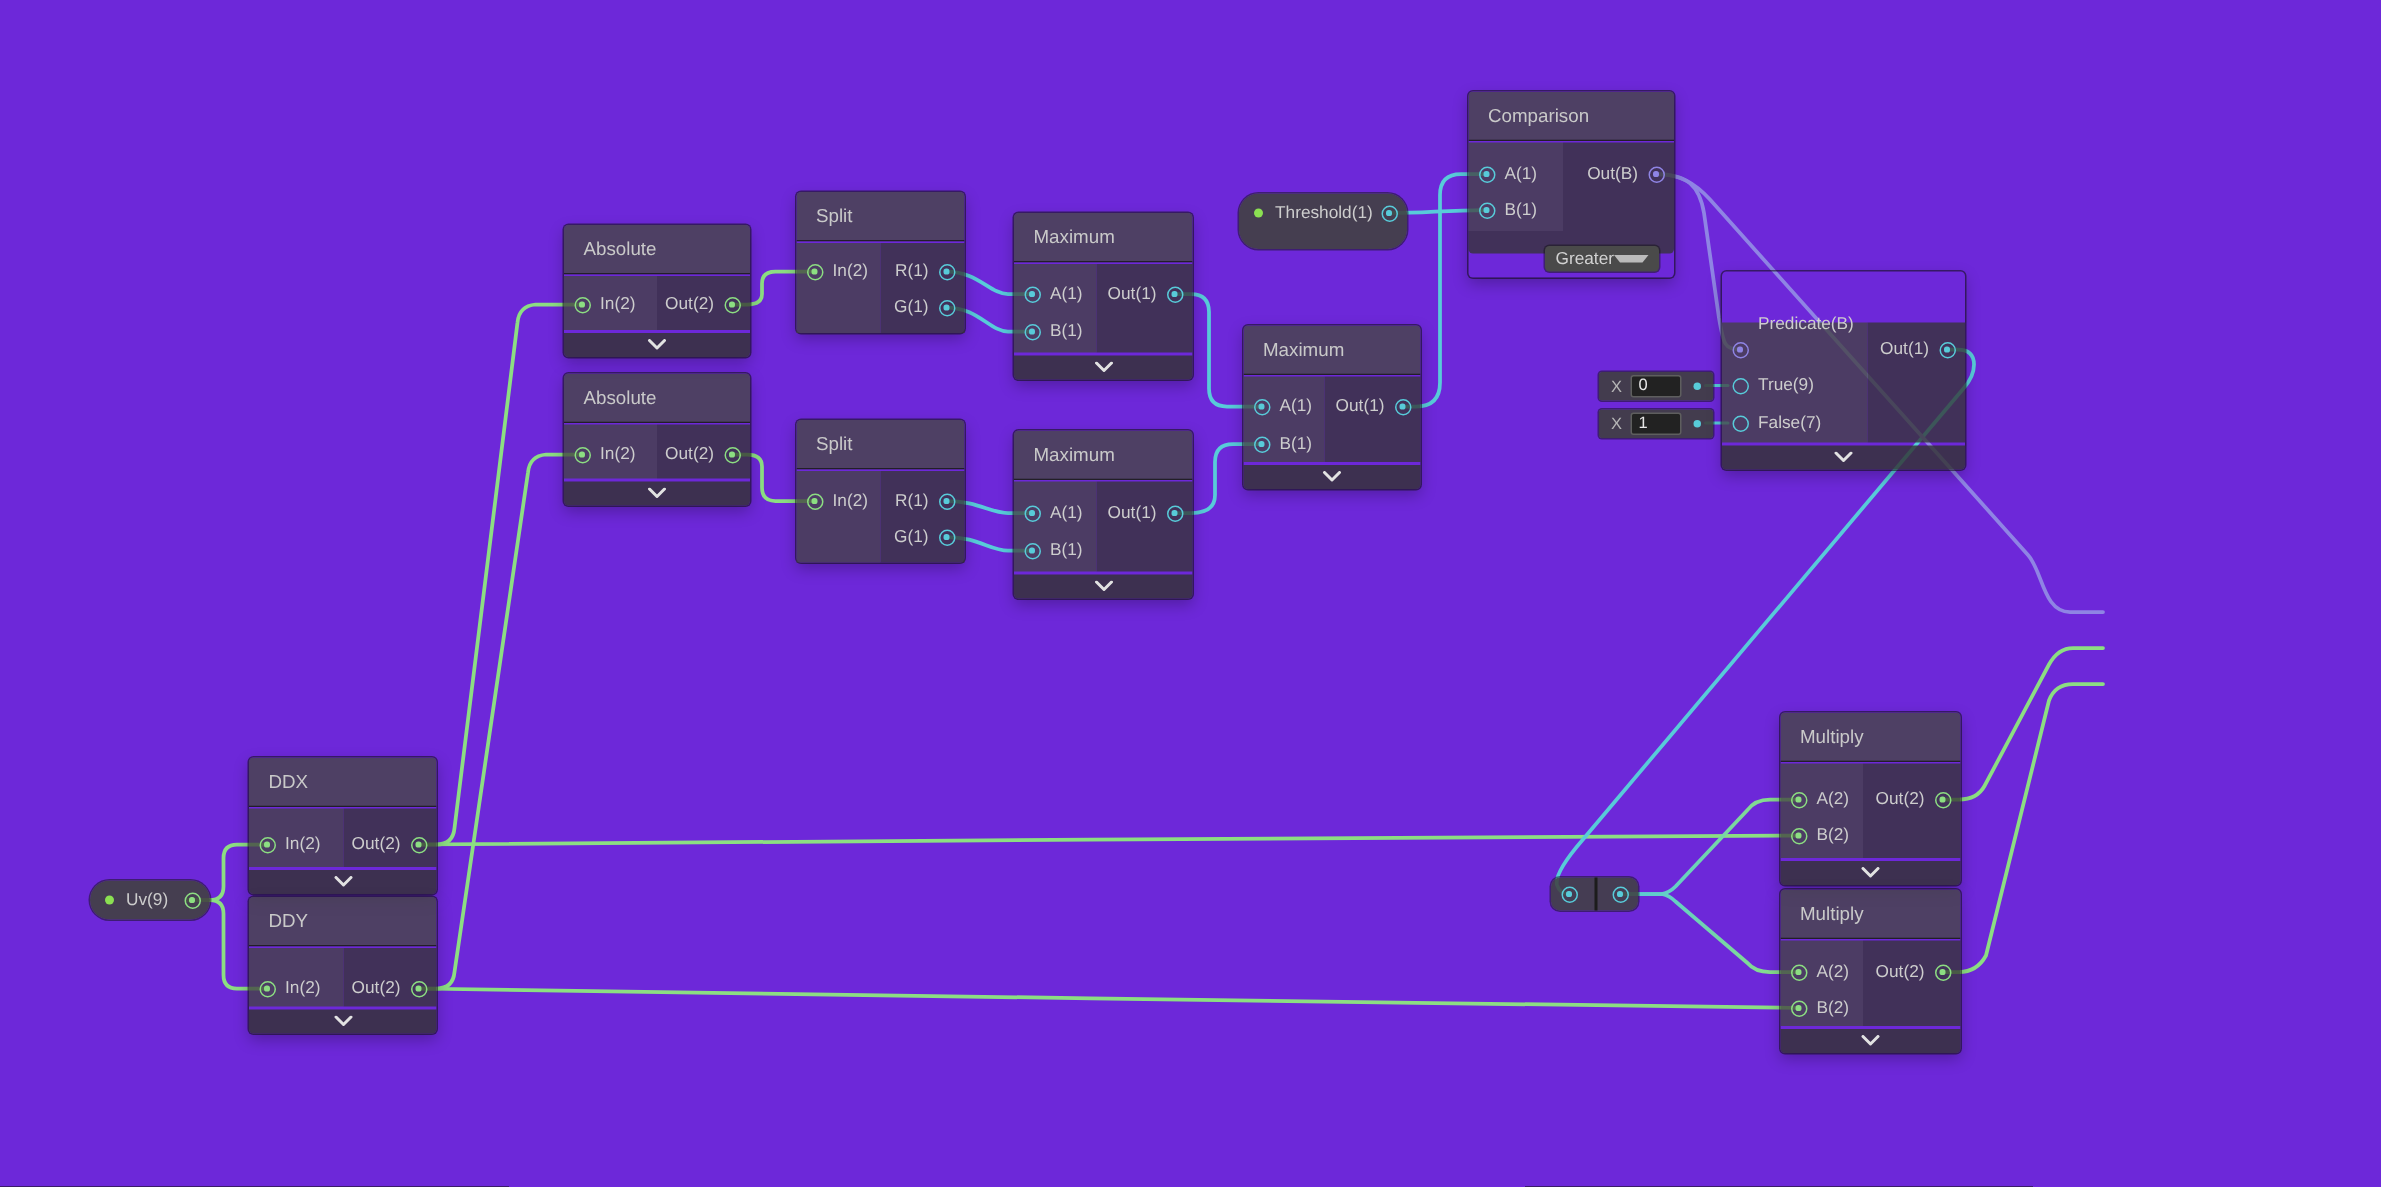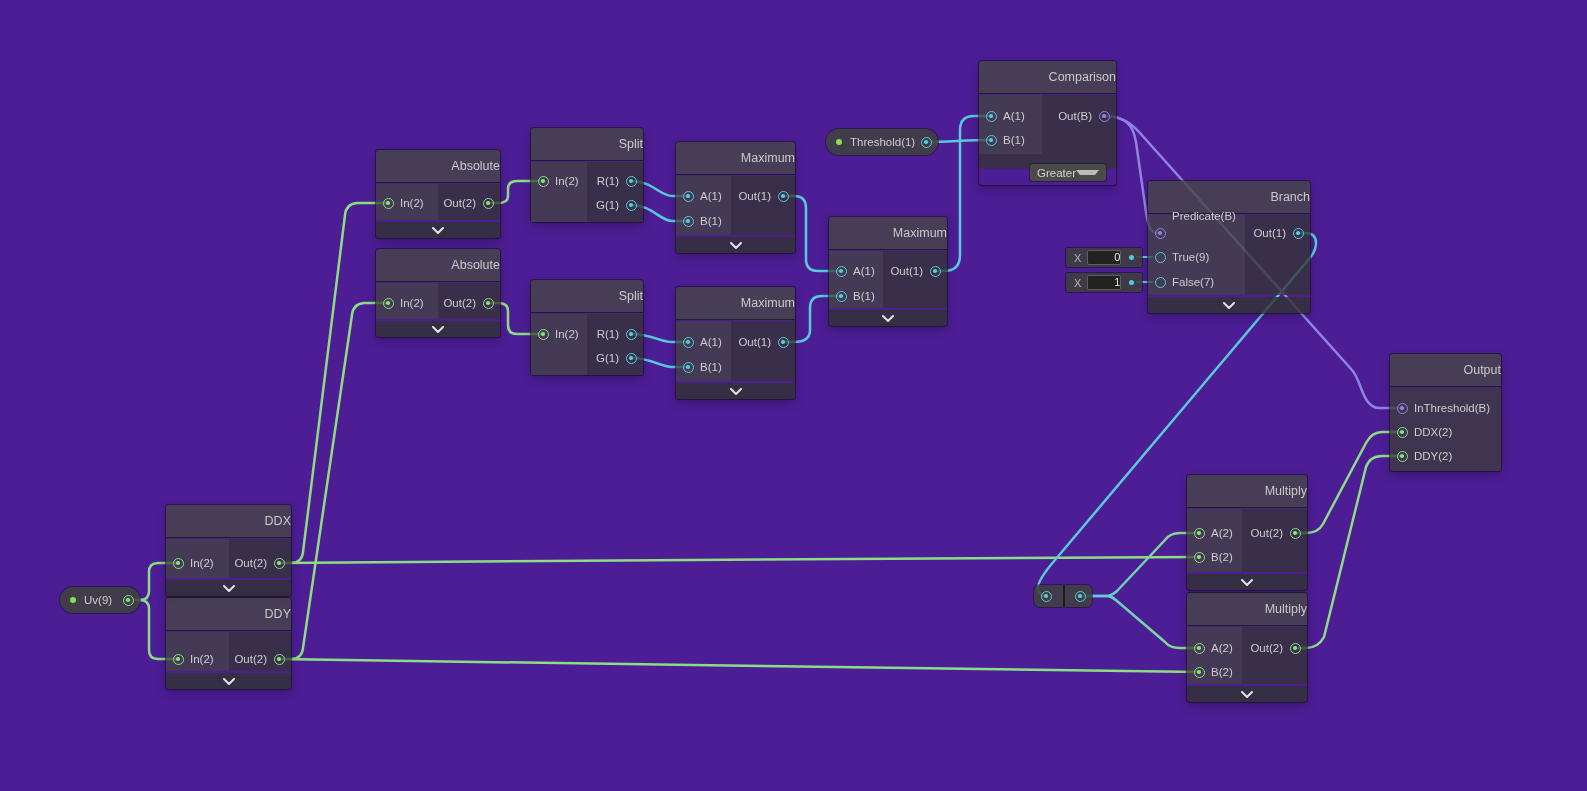--- a/index.html
+++ b/index.html
@@ -76,21 +76,21 @@
   .vwidget .vdot{position:absolute;right:8px;width:5px;height:5px;border-radius:50%;background:var(--c-cyan);}
   .redirect{
     position:absolute;z-index:2;background:rgba(64,64,64,.88);border-radius:6px;
     box-shadow:0 0 0 1px rgba(15,15,15,.5);
   }
   .redirect .rsplit{position:absolute;left:50%;top:0;bottom:0;width:2px;background:#1C1C1C;}
 </style>
 </head>
 <body>
 
-<div id="stage" style="--c-green: #8CDE82; --c-cyan: #58CBD9; --c-purple: #8F84E4; --c-dot: #8BE052; background: #4c1d95; text-align: right;">
+<div id="stage" style="--c-green: #8CDE82; --c-cyan: #58CBD9; --c-purple: #8F84E4; --c-dot: #8BE052; background: #6d28d9;">
   <svg id="wires" width="1587" height="791">
     <defs>
       <linearGradient id="grad-up" gradientUnits="userSpaceOnUse" x1="1080" y1="596" x2="1199" y2="533">
         <stop offset="0" stop-color="#58CBD9"></stop>
           <stop offset="1" stop-color="#8CDE82"></stop>
       </linearGradient>
       <linearGradient id="grad-down" gradientUnits="userSpaceOnUse" x1="1080" y1="596" x2="1199" y2="648">
         <stop offset="0" stop-color="#58CBD9"></stop>
           <stop offset="1" stop-color="#8CDE82"></stop>
       </linearGradient>
@@ -132,46 +132,35 @@
         </div>
       </div>
       <span class="port cyan conn" style="left: 6.5px; top: 49.5px;"></span>
       <span class="plabel" style="left: 24px; top: 47px;">A(1)</span>
       <span class="port cyan conn" style="left: 6.5px; top: 73.5px;"></span>
       <span class="plabel" style="left: 24px; top: 71px;">B(1)</span>
       <span class="port purple conn" style="left: 119.5px; top: 49.5px;"></span>
       <span class="plabel" style="right: 24px; top: 47px;">Out(B)</span>
     </div>
     <div class="node" style="left: 1148px; top: 181px; width: 162px; height: 132px;">
-      <div class="ntitle">Branch</div>
       <div class="ncol l" style="left: 0px; top: 34px; width: 97px; height: 80px;"></div>
       <div class="ncol r" style="left: 97px; top: 34px; width: 65px; height: 80px;"></div>
       <div class="nchev">
         <span><svg width="14" height="8" viewBox="0 0 14 8">
             <path d="M2 1 L7 6 L12 1" stroke="#E2E2E2" stroke-width="2" fill="none" stroke-linecap="round" stroke-linejoin="round"></path>
           </svg></span>
       </div>
       <span class="port purple conn" style="left: 6.5px; top: 46.5px;"></span>
       <span class="plabel" style="left: 24px; top: 27px;">Predicate(B)</span>
       <span class="port cyan" style="left: 6.5px; top: 70.5px;"></span>
       <span class="plabel" style="left: 24px; top: 68px;">True(9)</span>
       <span class="port cyan" style="left: 6.5px; top: 95.5px;"></span>
       <span class="plabel" style="left: 24px; top: 93px;">False(7)</span>
       <span class="port cyan conn" style="left: 144.5px; top: 46.5px;"></span>
       <span class="plabel" style="right: 24px; top: 44px;">Out(1)</span>
-    </div>
-    <div class="node" style="left: 1390px; top: 354px; width: 111px; height: 117px;">
-      <div class="ntitle">Output</div>
-      <div class="ncol full" style="left: 0px; top: 34px; width: 111px; height: 83px; border-radius: 0px 0px 3px 3px;"></div>
-      <span class="port purple conn" style="left: 6.5px; top: 48.5px;"></span>
-      <span class="plabel" style="left: 24px; top: 46px;">InThreshold(B)</span>
-      <span class="port green conn" style="left: 6.5px; top: 72.5px;"></span>
-      <span class="plabel" style="left: 24px; top: 70px;">DDX(2)</span>
-      <span class="port green conn" style="left: 6.5px; top: 96.5px;"></span>
-      <span class="plabel" style="left: 24px; top: 94px;">DDY(2)</span>
     </div>
     <div class="node" style="left: 376px; top: 150px; width: 124px; height: 88px;">
       <div class="ntitle">Absolute</div>
       <div class="ncol l" style="left: 0px; top: 34px; width: 62px; height: 36px;"></div>
       <div class="ncol r" style="left: 62px; top: 34px; width: 62px; height: 36px;"></div>
       <div class="nchev">
         <span><svg width="14" height="8" viewBox="0 0 14 8">
             <path d="M2 1 L7 6 L12 1" stroke="#E2E2E2" stroke-width="2" fill="none" stroke-linecap="round" stroke-linejoin="round"></path>
           </svg></span>
       </div>
@@ -317,21 +306,21 @@
             <path d="M2 1 L7 6 L12 1" stroke="#E2E2E2" stroke-width="2" fill="none" stroke-linecap="round" stroke-linejoin="round"></path>
           </svg></span>
       </div>
       <span class="port green conn" style="left: 6.5px; top: 49.5px;"></span>
       <span class="plabel" style="left: 24px; top: 47px;">A(2)</span>
       <span class="port green conn" style="left: 6.5px; top: 73.5px;"></span>
       <span class="plabel" style="left: 24px; top: 71px;">B(2)</span>
       <span class="port green conn" style="left: 102.5px; top: 49.5px;"></span>
       <span class="plabel" style="right: 24px; top: 47px;">Out(2)</span>
     </div>
-    <div class="pill" style="left: 826px; top: 129px; width: 112px; height: 26px;">
+    <div class="pill" style="left: 826px; top: 129px; width: 112px; height: 37px;">
       <span class="dot" style="left: 10px; top: 10px;"></span>
       <span class="plabel" style="left: 24px; top: 5px;">Threshold(1)</span>
       <span class="port cyan conn" style="left: 94.5px; top: 7.5px;"></span>
     </div>
     <div class="pill" style="left: 60px; top: 587px; width: 80px; height: 26px;">
       <span class="dot" style="left: 10px; top: 10px;"></span>
       <span class="plabel" style="left: 24px; top: 5px;">Uv(9)</span>
       <span class="port green conn" style="left: 62.5px; top: 7.5px;"></span>
     </div>
     <div class="vwidget" style="left: 1066px; top: 248px; width: 76px; height: 19px;">

